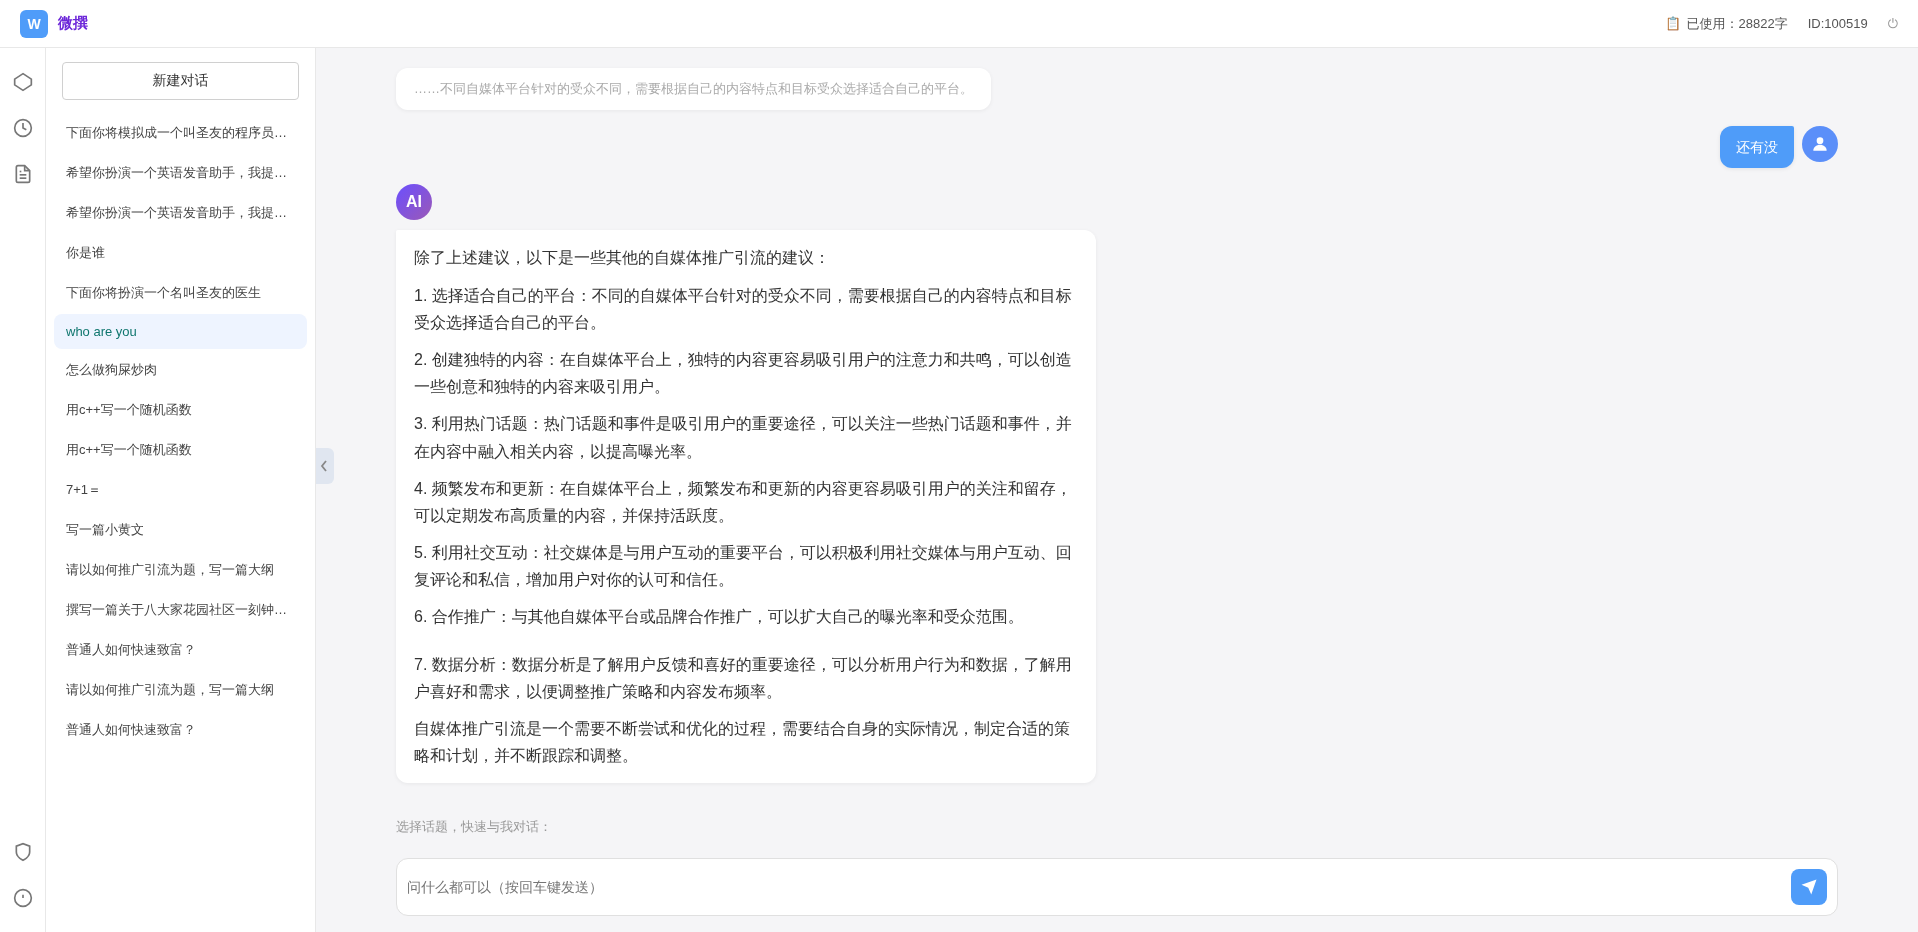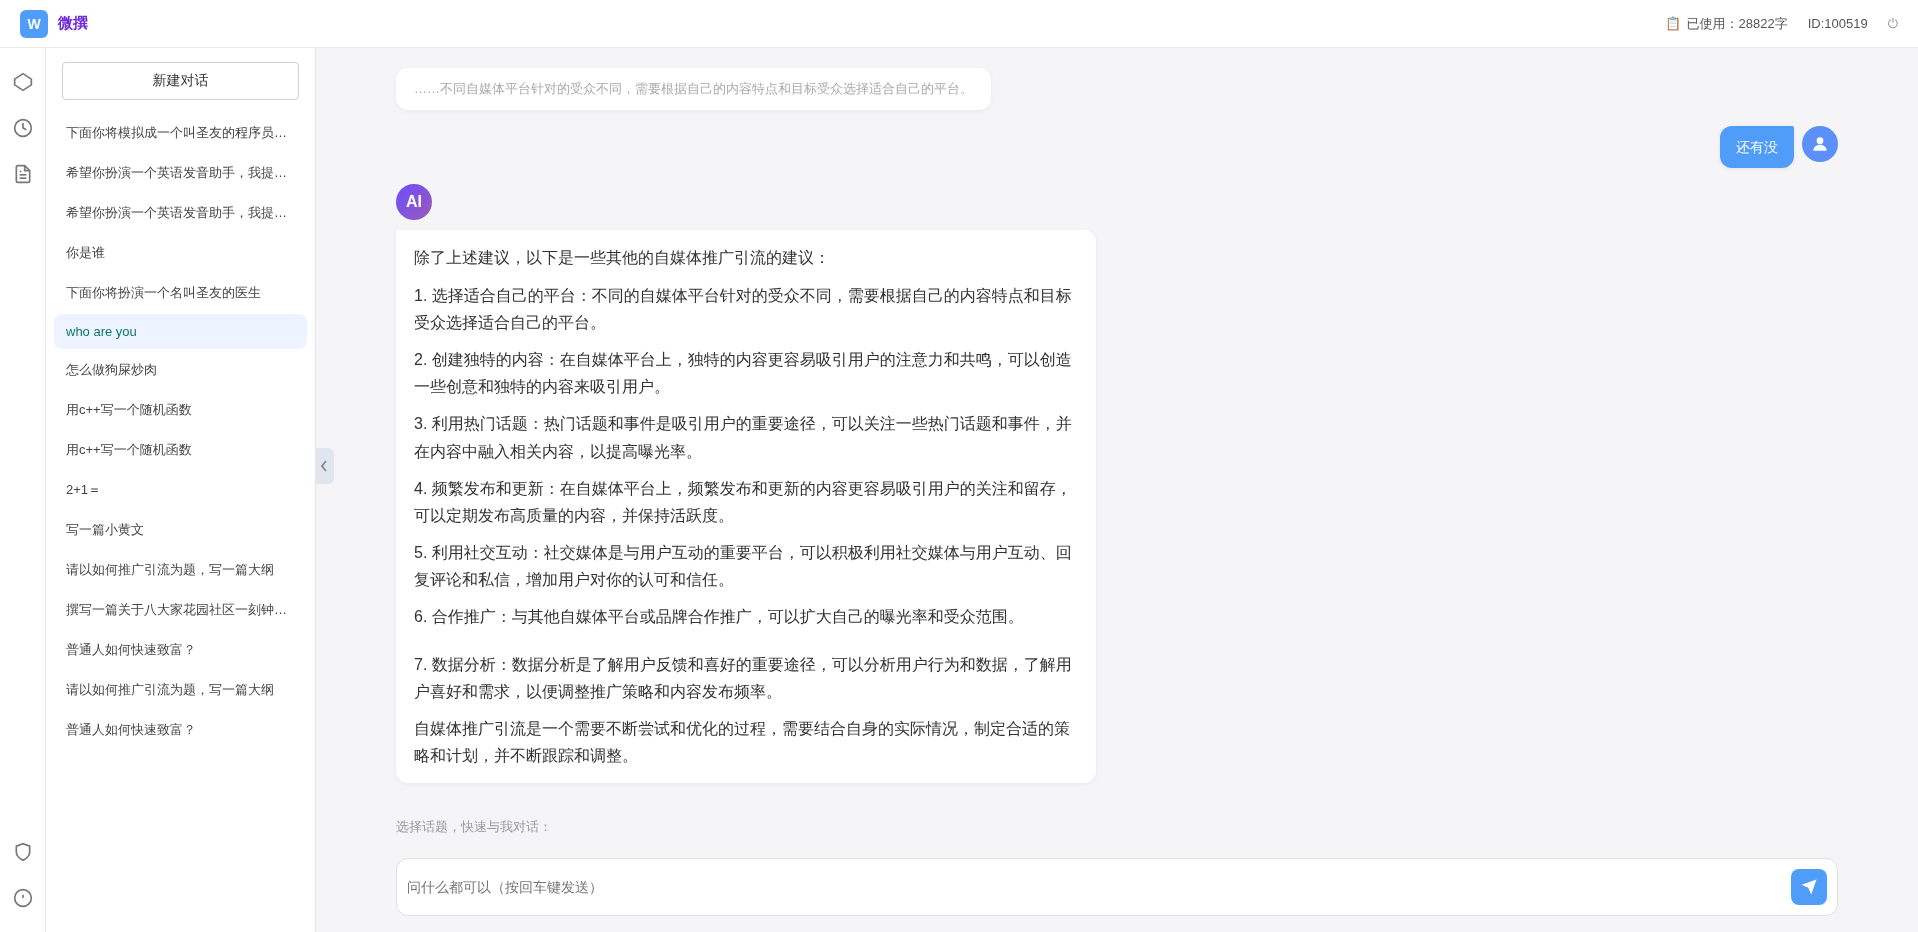--- a/index.html
+++ b/index.html
@@ -296,21 +296,21 @@
     <div class="conv-list">
       <div class="conv-item">下面你将模拟成一个叫圣友的程序员，我说...</div>
       <div class="conv-item">希望你扮演一个英语发音助手，我提供给你...</div>
       <div class="conv-item">希望你扮演一个英语发音助手，我提供给你...</div>
       <div class="conv-item">你是谁</div>
       <div class="conv-item">下面你将扮演一个名叫圣友的医生</div>
       <div class="conv-item active">who are you</div>
       <div class="conv-item">怎么做狗屎炒肉</div>
       <div class="conv-item">用c++写一个随机函数</div>
       <div class="conv-item">用c++写一个随机函数</div>
-      <div class="conv-item">2+1＝</div>
+      <div class="conv-item">7+1＝</div>
       <div class="conv-item">写一篇小黄文</div>
       <div class="conv-item">请以如何推广引流为题，写一篇大纲</div>
       <div class="conv-item">撰写一篇关于八大家花园社区一刻钟便民生...</div>
       <div class="conv-item">普通人如何快速致富？</div>
       <div class="conv-item">请以如何推广引流为题，写一篇大纲</div>
       <div class="conv-item">普通人如何快速致富？</div>
     </div>
   </div>
 
   <div class="collapse-btn">

